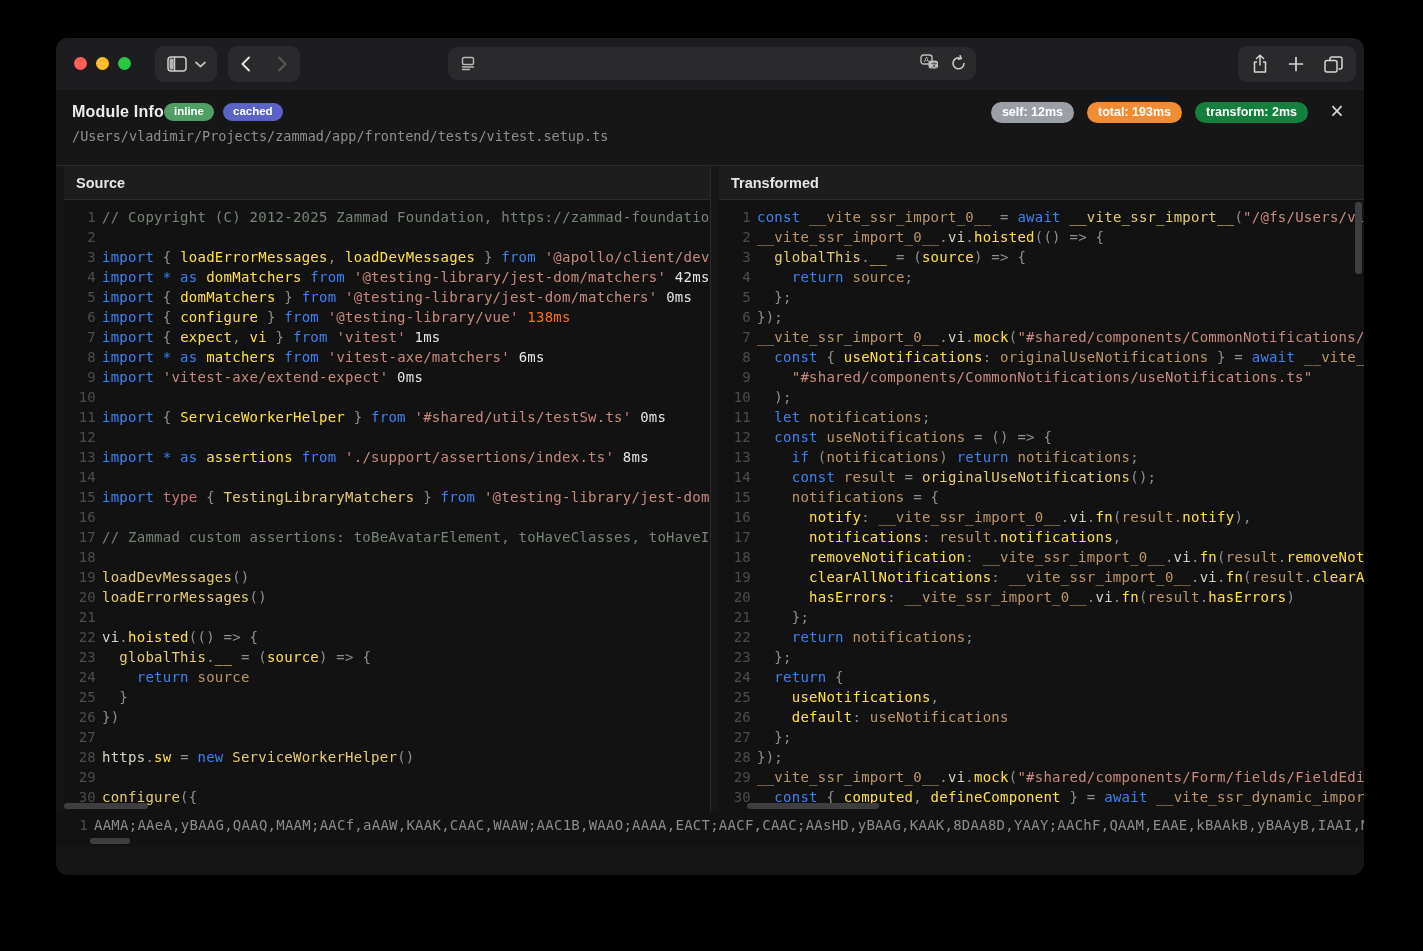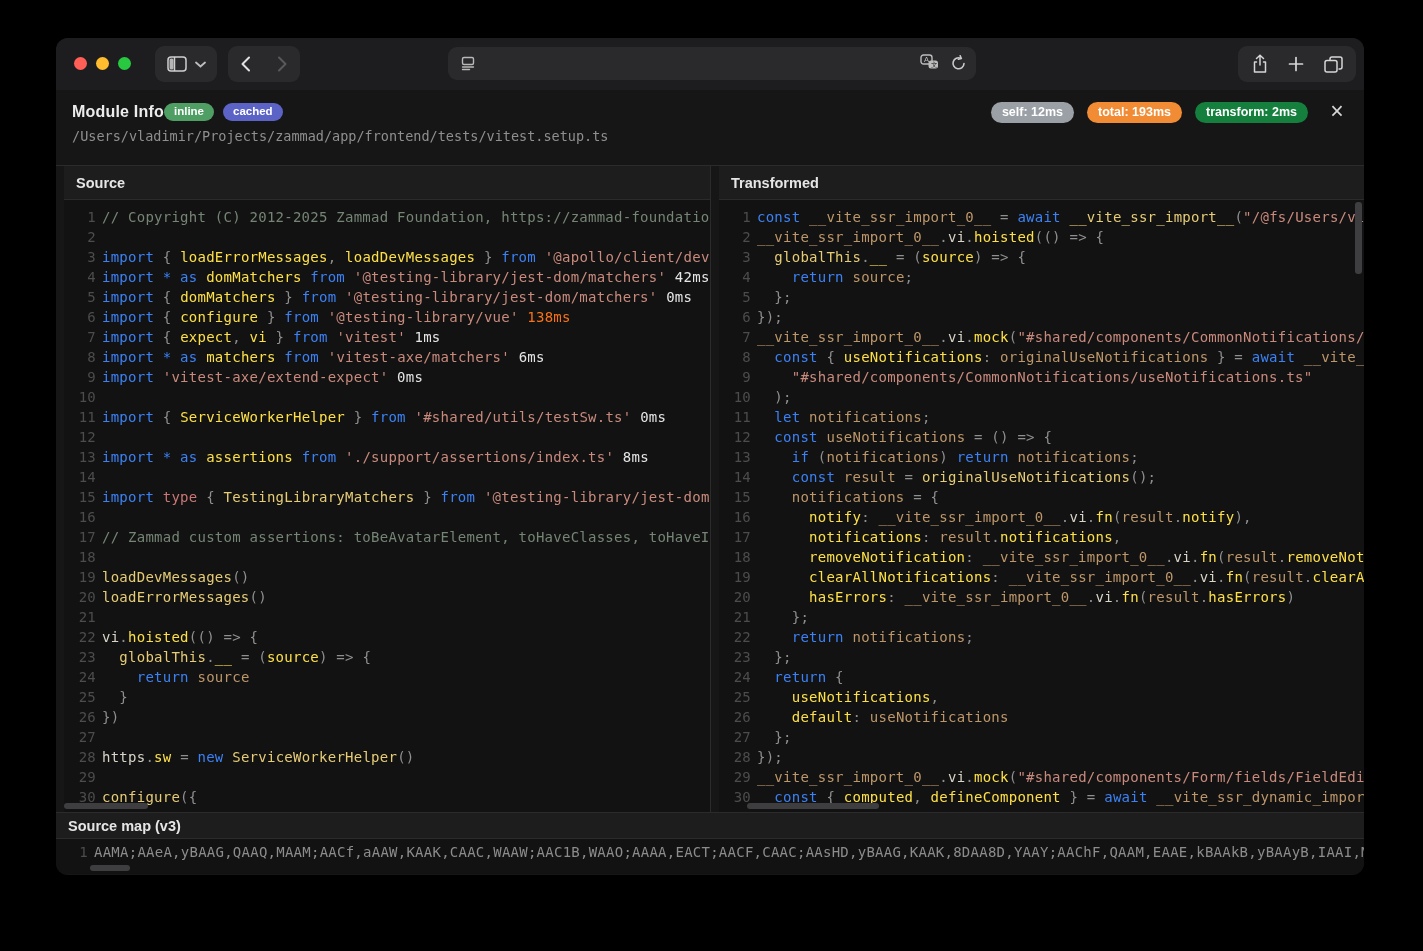--- a/index.html
+++ b/index.html
@@ -247,21 +247,20 @@
           <div class="code-line"><span class="ln">27</span><span class="ct"><span class="tk-pun">  };</span></span></div>
           <div class="code-line"><span class="ln">28</span><span class="ct"><span class="tk-pun">});</span></span></div>
           <div class="code-line"><span class="ln">29</span><span class="ct"><span class="tk-var">__vite_ssr_import_0__</span><span class="tk-pun">.</span><span class="tk-pln">vi</span><span class="tk-pun">.</span><span class="tk-id">mock</span><span class="tk-pun">(</span><span class="tk-str">"#shared/components/Form/fields/FieldEditor/FieldEditorInput.vue"</span></span></div>
           <div class="code-line"><span class="ln">30</span><span class="ct"><span class="tk-pun">  </span><span class="tk-kw">const</span><span class="tk-pun"> { </span><span class="tk-id">computed</span><span class="tk-pun">, </span><span class="tk-id">defineComponent</span><span class="tk-pun"> } = </span><span class="tk-kw">await</span><span class="tk-pun"> </span><span class="tk-var">__vite_ssr_dynamic_import__</span></span></div>
           <div class="thumb" style="left: 28px; bottom: 3px; width: 132px; height: 6px;"></div>
           <div class="thumb" style="right: 2px; top: 2px; width: 7px; height: 72px;"></div>
         </div>
     </div>
   </div>
 
-  <div class="sm-header">Source map (v3)</div>
   <div class="sm-body">
     <div class="sm-line">
       <span class="ln">1</span>
       <span class="sm-text">AAMA;AAeA,yBAAG,QAAQ,MAAM;AACf,aAAW,KAAK,CAAC,WAAW;AAC1B,WAAO;AAAA,EACT;AACF,CAAC;AAsHD,yBAAG,KAAK,8DAA8D,YAAY;AAChF,QAAM,EAAE,kBAAkB,yBAAyB,IAAI,MAAM;</span>
     </div>
     <div class="thumb" style="left:34px; bottom:3px; width:40px; height:6px;"></div>
   </div>
 </div>
 
 </body></html>

